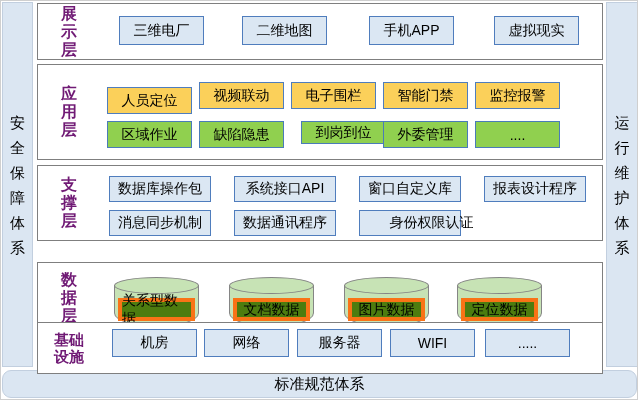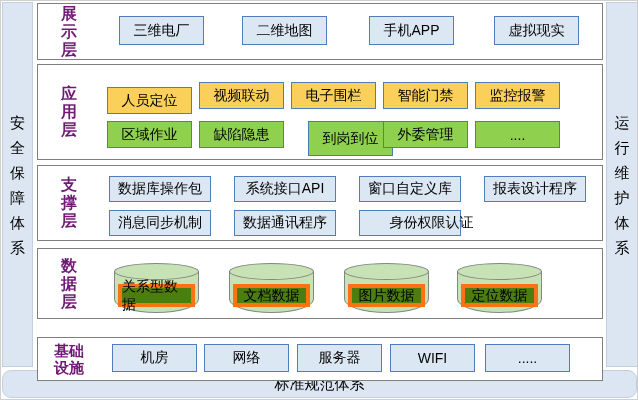--- a/index.html
+++ b/index.html
@@ -59,39 +59,39 @@
     <div class="gutter">
       <div class="layer-label w1">应用层</div>
     </div>
     <div class="box yellow" style="left:69px; top:22px; width:85px; height:27px;">人员定位</div>
     <div class="box yellow" style="left:161px; top:17px; width:85px; height:27px;">视频联动</div>
     <div class="box yellow" style="left:253px; top:17px; width:85px; height:27px;">电子围栏</div>
     <div class="box yellow" style="left:345px; top:17px; width:85px; height:27px;">智能门禁</div>
     <div class="box yellow" style="left:437px; top:17px; width:85px; height:27px;">监控报警</div>
     <div class="box green" style="left:69px; top:56px; width:85px; height:27px;">区域作业</div>
     <div class="box green" style="left:161px; top:56px; width:85px; height:27px;">缺陷隐患</div>
-    <div class="box green" style="left:270px; top:56px; width:85px; height:35px;">到岗到位</div>
+    <div class="box green" style="left:263px; top:56px; width:85px; height:23px;">到岗到位</div>
     <div class="box green" style="left:345px; top:56px; width:85px; height:27px;">外委管理</div>
     <div class="box green" style="left:437px; top:56px; width:85px; height:27px;">....</div>
   </div>
 
   <div class="layer" style="top:164px; height:76px;">
     <div class="gutter">
       <div class="layer-label w1">支撑层</div>
     </div>
     <div class="box blue" style="left:71px; top:10px; width:102px; height:26px;">数据库操作包</div>
     <div class="box blue" style="left:196px; top:10px; width:102px; height:26px;">系统接口API</div>
     <div class="box blue" style="left:321px; top:10px; width:102px; height:26px;">窗口自定义库</div>
     <div class="box blue" style="left:446px; top:10px; width:102px; height:26px;">报表设计程序</div>
     <div class="box blue" style="left:71px; top:44px; width:102px; height:26px;">消息同步机制</div>
     <div class="box blue" style="left:196px; top:44px; width:102px; height:26px;">数据通讯程序</div>
     <div class="box blue" style="left:321px; top:44px; width:102px; height:26px;padding-left:43px;">身份权限认证</div>
   </div>
 
-  <div class="layer" style="top:247px; height:71px;">
+  <div class="layer" style="top:261px; height:71px;">
     <div class="gutter">
       <div class="layer-label w1">数据层</div>
     </div>
     <div class="cyl" style="left:76px; top:14px;">
       <div class="cyl-body"></div>
       <div class="cyl-top"></div>
       <div class="cyl-label">关系型数据</div>
     </div>
     <div class="cyl" style="left:191px; top:14px;">
       <div class="cyl-body"></div>
@@ -103,21 +103,21 @@
       <div class="cyl-top"></div>
       <div class="cyl-label">图片数据</div>
     </div>
     <div class="cyl" style="left:419px; top:14px;">
       <div class="cyl-body"></div>
       <div class="cyl-top"></div>
       <div class="cyl-label">定位数据</div>
     </div>
   </div>
 
-  <div class="layer" style="top:336px; height:44px;">
+  <div class="layer" style="top:321px; height:52px;">
     <div class="gutter">
       <div class="layer-label w2">基础设施</div>
     </div>
     <div class="box blue" style="left:74px; top:6px; width:85px; height:28px;">机房</div>
     <div class="box blue" style="left:166px; top:6px; width:85px; height:28px;">网络</div>
     <div class="box blue" style="left:259px; top:6px; width:85px; height:28px;">服务器</div>
     <div class="box blue" style="left:352px; top:6px; width:85px; height:28px;">WIFI</div>
     <div class="box blue" style="left:447px; top:6px; width:85px; height:28px;">.....</div>
   </div>
 

